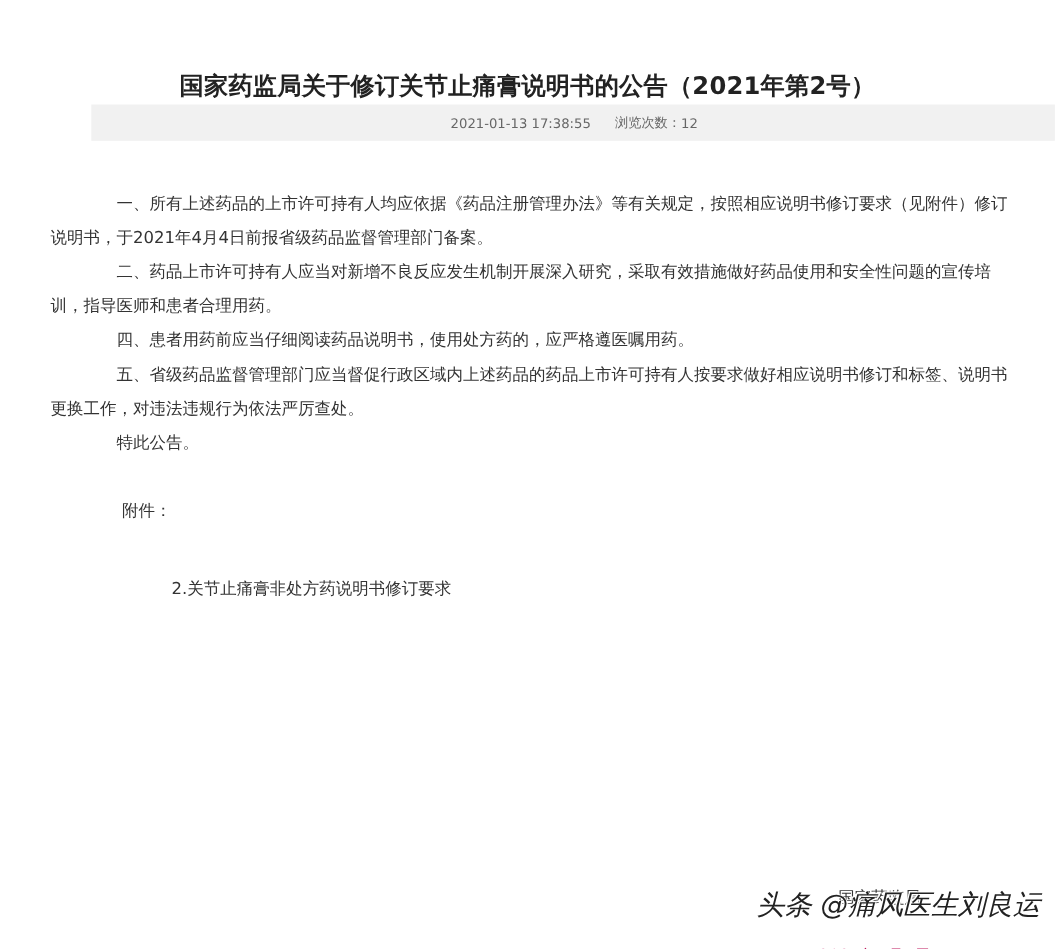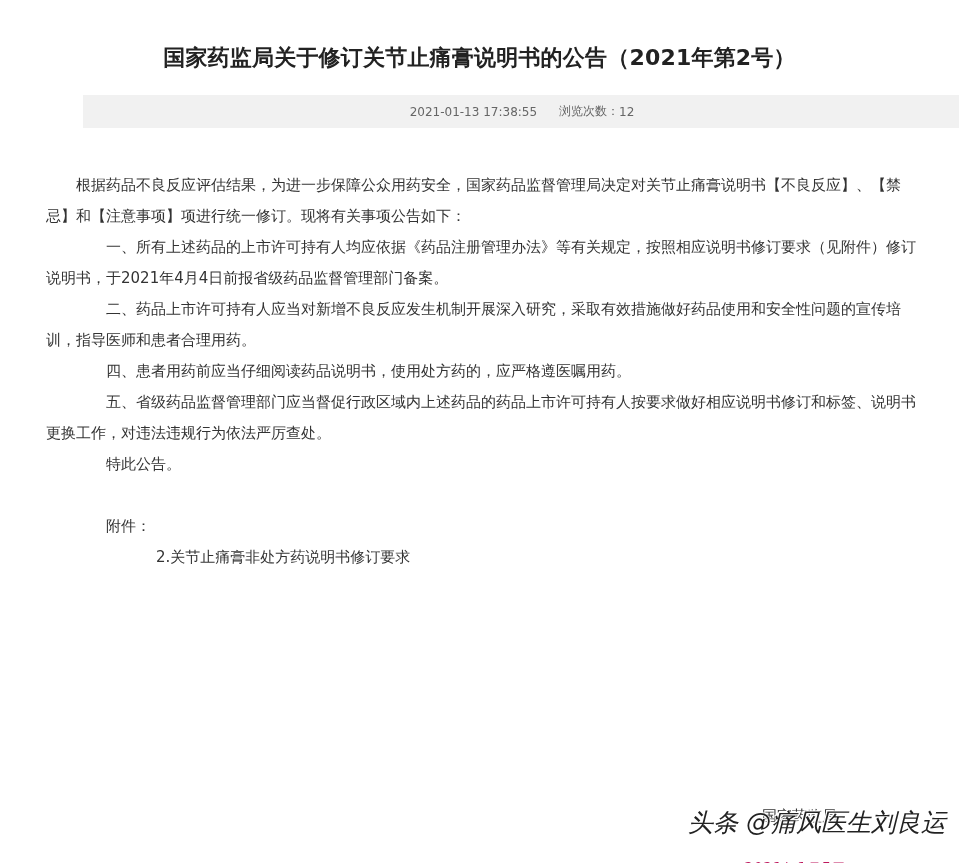--- a/index.html
+++ b/index.html
@@ -2,41 +2,41 @@
 <html><head>
 <meta charset="utf-8">
 <style>
   html, body { margin: 0; padding: 0; background: #ffffff; }
   body {
     width: 959px; height: 863px; position: relative; overflow: hidden;
     font-family: "DejaVu Sans", "Liberation Sans", sans-serif;
     color: #333333;
   }
   .title {
-    position: absolute; left: 0; top: 28px; width: 959px;
+    position: absolute; left: 0; top: 48px; width: 959px;
     text-align: center; font-size: 22px; font-weight: bold; color: #222222;
     letter-spacing: 0.2px;
   }
   .meta-bar {
     position: absolute; left: 46px; top: 95px; width: 878px; height: 33px;
     background: #f1f1f1; display: flex; justify-content: center; align-items: center;
     font-size: 12px; color: #666666; margin-left: 37px;
   }
   .meta-bar .sep { display: inline-block; width: 22px; }
   .content {
     position: absolute; left: 46px; top: 170px; width: 878px;
     font-size: 15px; line-height: 31px; color: #333333;
   }
   .content p { margin: 0; }
   .indent2 { text-indent: 30px; }
   .indent4 { text-indent: 60px; }
   .attachments { margin-top: 31px !important; padding-left: 60px; }
   .attach-row { display: flex; }
-  .attach-label { width: 50px; }
-  .attach-row2 { padding-left: 50px; }
+  .attach-label { width: 50px; text-align: right; }
+  .attach-row2 { padding-left: 50px; margin-top: 40px; }
   .signature {
     position: absolute; left: 762px; top: 807px; font-size: 15px; color: #333;
   }
   .sign-date {
     position: absolute; left: 744px; top: 860px; font-size: 15px; color: #be185d;
   }
   .watermark {
     position: absolute; left: 688px; top: 806px; font-size: 25px; color: #222;
     text-shadow: 0 0 2px #fff, 0 0 2px #fff, 1px 1px 0 #fff, -1px -1px 0 #fff;
     white-space: nowrap;
@@ -49,21 +49,20 @@
 <h1 class="title">国家药监局关于修订关节止痛膏说明书的公告（2021年第2号）</h1>
 
 <div class="meta-bar">
   <span>2021-01-13 17:38:55</span>
   <span class="sep"></span>
   <span>浏览次数：</span>
   <span>12</span>
 </div>
 
 <div class="content">
-  <p class="indent2">根据药品不良反应评估结果，为进一步保障公众用药安全，国家药品监督管理局决定对关节止痛膏说明书【不良反应】、【禁忌】和【注意事项】项进行统一修订。现将有关事项公告如下：</p>
   <p class="indent4">一、所有上述药品的上市许可持有人均应依据《药品注册管理办法》等有关规定，按照相应说明书修订要求（见附件）修订说明书，于2021年4月4日前报省级药品监督管理部门备案。</p>
   <p class="indent4">二、药品上市许可持有人应当对新增不良反应发生机制开展深入研究，采取有效措施做好药品使用和安全性问题的宣传培训，指导医师和患者合理用药。</p>
   <p class="indent4">四、患者用药前应当仔细阅读药品说明书，使用处方药的，应严格遵医嘱用药。</p>
   <p class="indent4">五、省级药品监督管理部门应当督促行政区域内上述药品的药品上市许可持有人按要求做好相应说明书修订和标签、说明书更换工作，对违法违规行为依法严厉查处。</p>
   <p class="indent4">特此公告。</p>
 
   <div class="attachments">
     <div class="attach-row">
       <span class="attach-label">附件：</span>
     </div>

